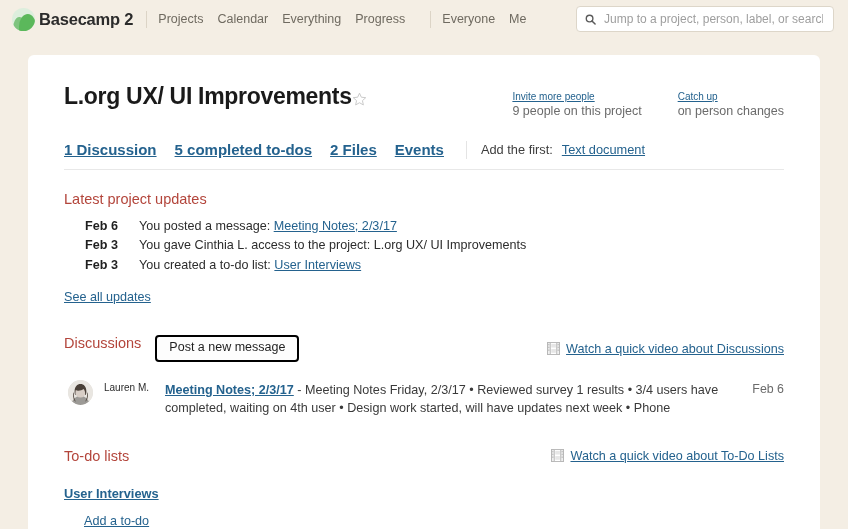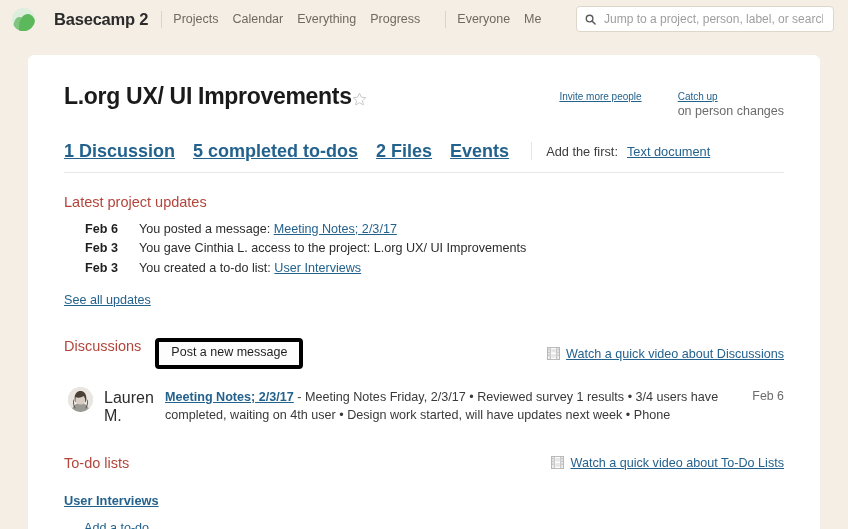--- a/index.html
+++ b/index.html
@@ -24,21 +24,21 @@
   
   .topnav {
     position: relative;
     height: 38px;
     display: flex;
     align-items: center;
     padding: 0 14px 0 12px;
     background: #f4eee4;
   }
   .brand {
-    display: flex; align-items: center; gap: 19px;
+    display: flex; align-items: center; gap: 4px;
     margin-right: 2px;
   }
   .brand-logo {
     width: 23px; height: 23px; border-radius: 50%;
     background: #ddeedd;
     position: relative; overflow: hidden;
     display: block;
   }
   .brand-logo::before {
     content: "";
@@ -138,21 +138,21 @@
 
   
   .tabs-row {
     display: flex; align-items: center;
     margin-top: 21px;
     padding-bottom: 10px;
     border-bottom: 1px solid #e8e8e8;
     position: relative;
   }
   .tab-link {
-    font-size: 18px; color: #24628e; font-weight: bold;
+    font-size: 15px; color: #24628e; font-weight: bold;
     margin-right: 18px;
     white-space: nowrap;
   }
   .tabs-divider {
     width: 1px; height: 18px; background: #e4e4e4;
     margin: 0 14px 0 4px;
   }
   .add-first-label { font-size: 12.8px; color: #3d3d3d; margin-right: 9px; }
   .add-first-link {
     font-size: 12.8px; color: #24628e; text-decoration: underline;
@@ -195,21 +195,21 @@
   
   .block { margin-top: 30px; }
   .block-head {
     display: flex; align-items: center; justify-content: space-between;
   }
   .block-head-left { display: flex; align-items: flex-start; gap: 14px; }
   .pill-button {
     font-size: 12.5px;
     color: #1f1f1f;
     background: #fdfdfd;
-    border: 4px solid #000000;
+    border: 2px solid #000000;
     border-radius: 4px;
     padding: 4px 12px 5px 12px;
     font-family: "Liberation Sans", sans-serif;
     cursor: pointer;
     line-height: 1.1;
   }
   .video-link { display: flex; align-items: center; gap: 6px; }
   .video-link a {
     font-size: 12.6px; color: #24628e; text-decoration: underline;
   }
@@ -227,21 +227,21 @@
     overflow: hidden;
     background: #e6e3de;
     position: relative;
     margin-top: 1px;
     margin-left: 4px;
   }
   .avatar svg { display: block; }
   .discussion-author {
     flex: 0 0 auto;
     width: 72px;
-    font-size: 16px;
+    font-size: 10px;
     color: #2c2c2c;
     padding-left: 11px;
     padding-top: 3px;
   }
   .discussion-body {
     flex: 1 1 auto;
     font-size: 12.6px;
     line-height: 18.5px;
     color: #3a3a3a;
     padding-top: 2px;
@@ -324,20 +324,21 @@
     <div class="project-title-wrap">
       <h1 class="project-title">L.org UX/ UI Improvements</h1>
       <svg class="star-icon" width="15" height="15" viewBox="0 0 20 20">
         <path d="M10 1.6l2.45 5.35 5.85.63-4.37 3.95 1.22 5.74L10 14.3l-5.15 2.97 1.22-5.74L1.7 7.58l5.85-.63z" fill="none" stroke="#c8c8c8" stroke-width="1.3" stroke-linejoin="round"></path>
       </svg>
     </div>
 
     <div class="header-actions">
       <div class="header-action">
         <a href="#">Invite more people</a>
+        <span class="sub">9 people on this project</span>
       </div>
       <div class="header-action">
         <a href="#">Catch up</a>
         <span class="sub">on person changes</span>
       </div>
     </div>
   </div>
 
   <div class="tabs-row">
     <a class="tab-link" href="#">1 Discussion</a>

